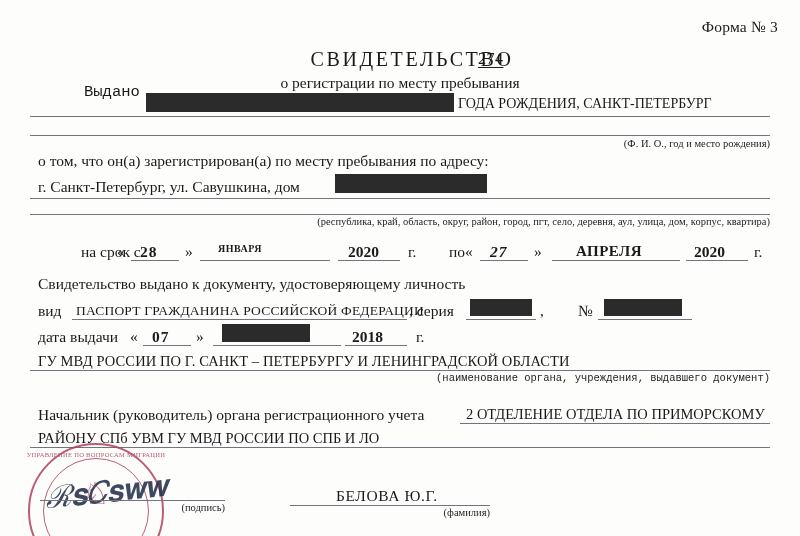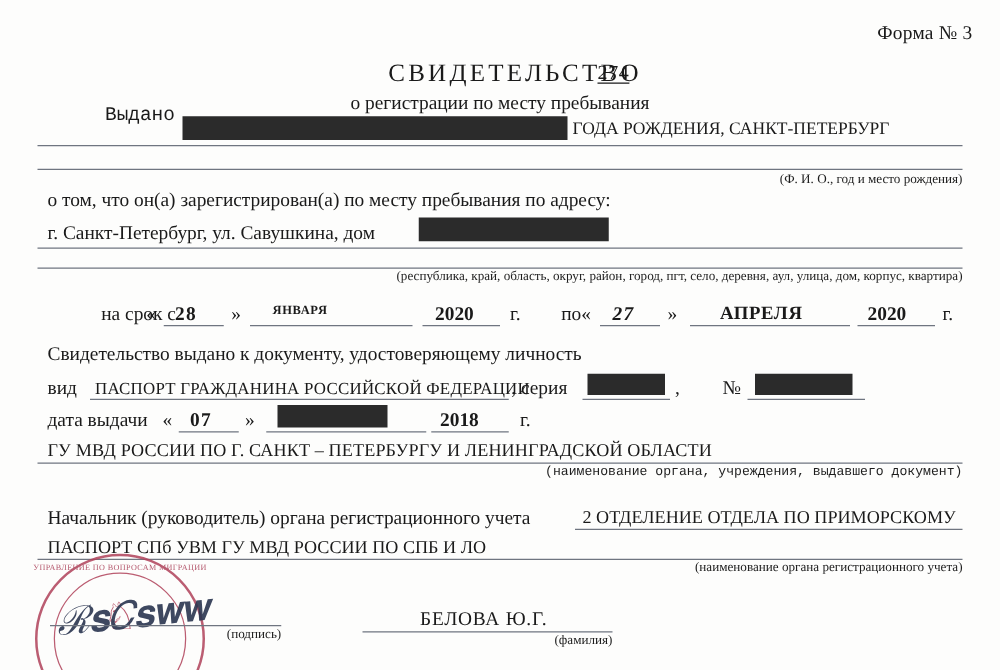--- a/index.html
+++ b/index.html
@@ -200,23 +200,22 @@
   <div class="abs line" style="left:345px; top:345px; width:62px;"></div>
   <div class="abs row-text" style="left:416px; top:328px;">г.</div>
 
   <div class="abs row-text" style="left:38px; top:353px; font-size:14.5px; letter-spacing:0.1px;">ГУ  МВД  РОССИИ  ПО  Г. САНКТ – ПЕТЕРБУРГУ  И  ЛЕНИНГРАДСКОЙ ОБЛАСТИ</div>
   <div class="abs line" style="left:30px; top:370px; width:740px;"></div>
   <div class="abs small-caption" style="left:30px; top:372px; width:740px;font-family:Liberation Mono, monospace;">(наименование органа, учреждения, выдавшего документ)</div>
 
   <div class="abs row-text" style="left:38px; top:406px;">Начальник (руководитель) органа регистрационного учета</div>
   <div class="abs row-text" style="left:466px; top:406px; font-size:14.5px;">2 ОТДЕЛЕНИЕ ОТДЕЛА  ПО ПРИМОРСКОМУ</div>
   <div class="abs line" style="left:460px; top:423px; width:310px;"></div>
-  <div class="abs row-text" style="left:38px; top:430px; font-size:14.5px;">ПАСПОРТ СПб УВМ  ГУ  МВД  РОССИИ  ПО СПБ  И  ЛО</div>
+  <div class="abs row-text" style="left:38px; top:430px; font-size:14.5px;">РАЙОНУ СПб УВМ  ГУ  МВД  РОССИИ  ПО СПБ  И  ЛО</div>
   <div class="abs line" style="left:30px; top:447px; width:740px;"></div>
-  <div class="abs small-caption" style="left:30px; top:449px; width:740px;">(наименование органа регистрационного учета)</div>
 
   <div class="abs stamp">
     <div class="stamp-inner"></div>
     <div class="stamp-text stamp-top">УПРАВЛЕНИЕ ПО ВОПРОСАМ МИГРАЦИИ</div>
     <div class="eagle">♘</div>
 
   </div>
 
   <div class="abs signature">ℛ𝐬𝐶𝐬𝐰𝐰</div>
   <div class="abs line" style="left:40px; top:500px; width:185px;"></div>

